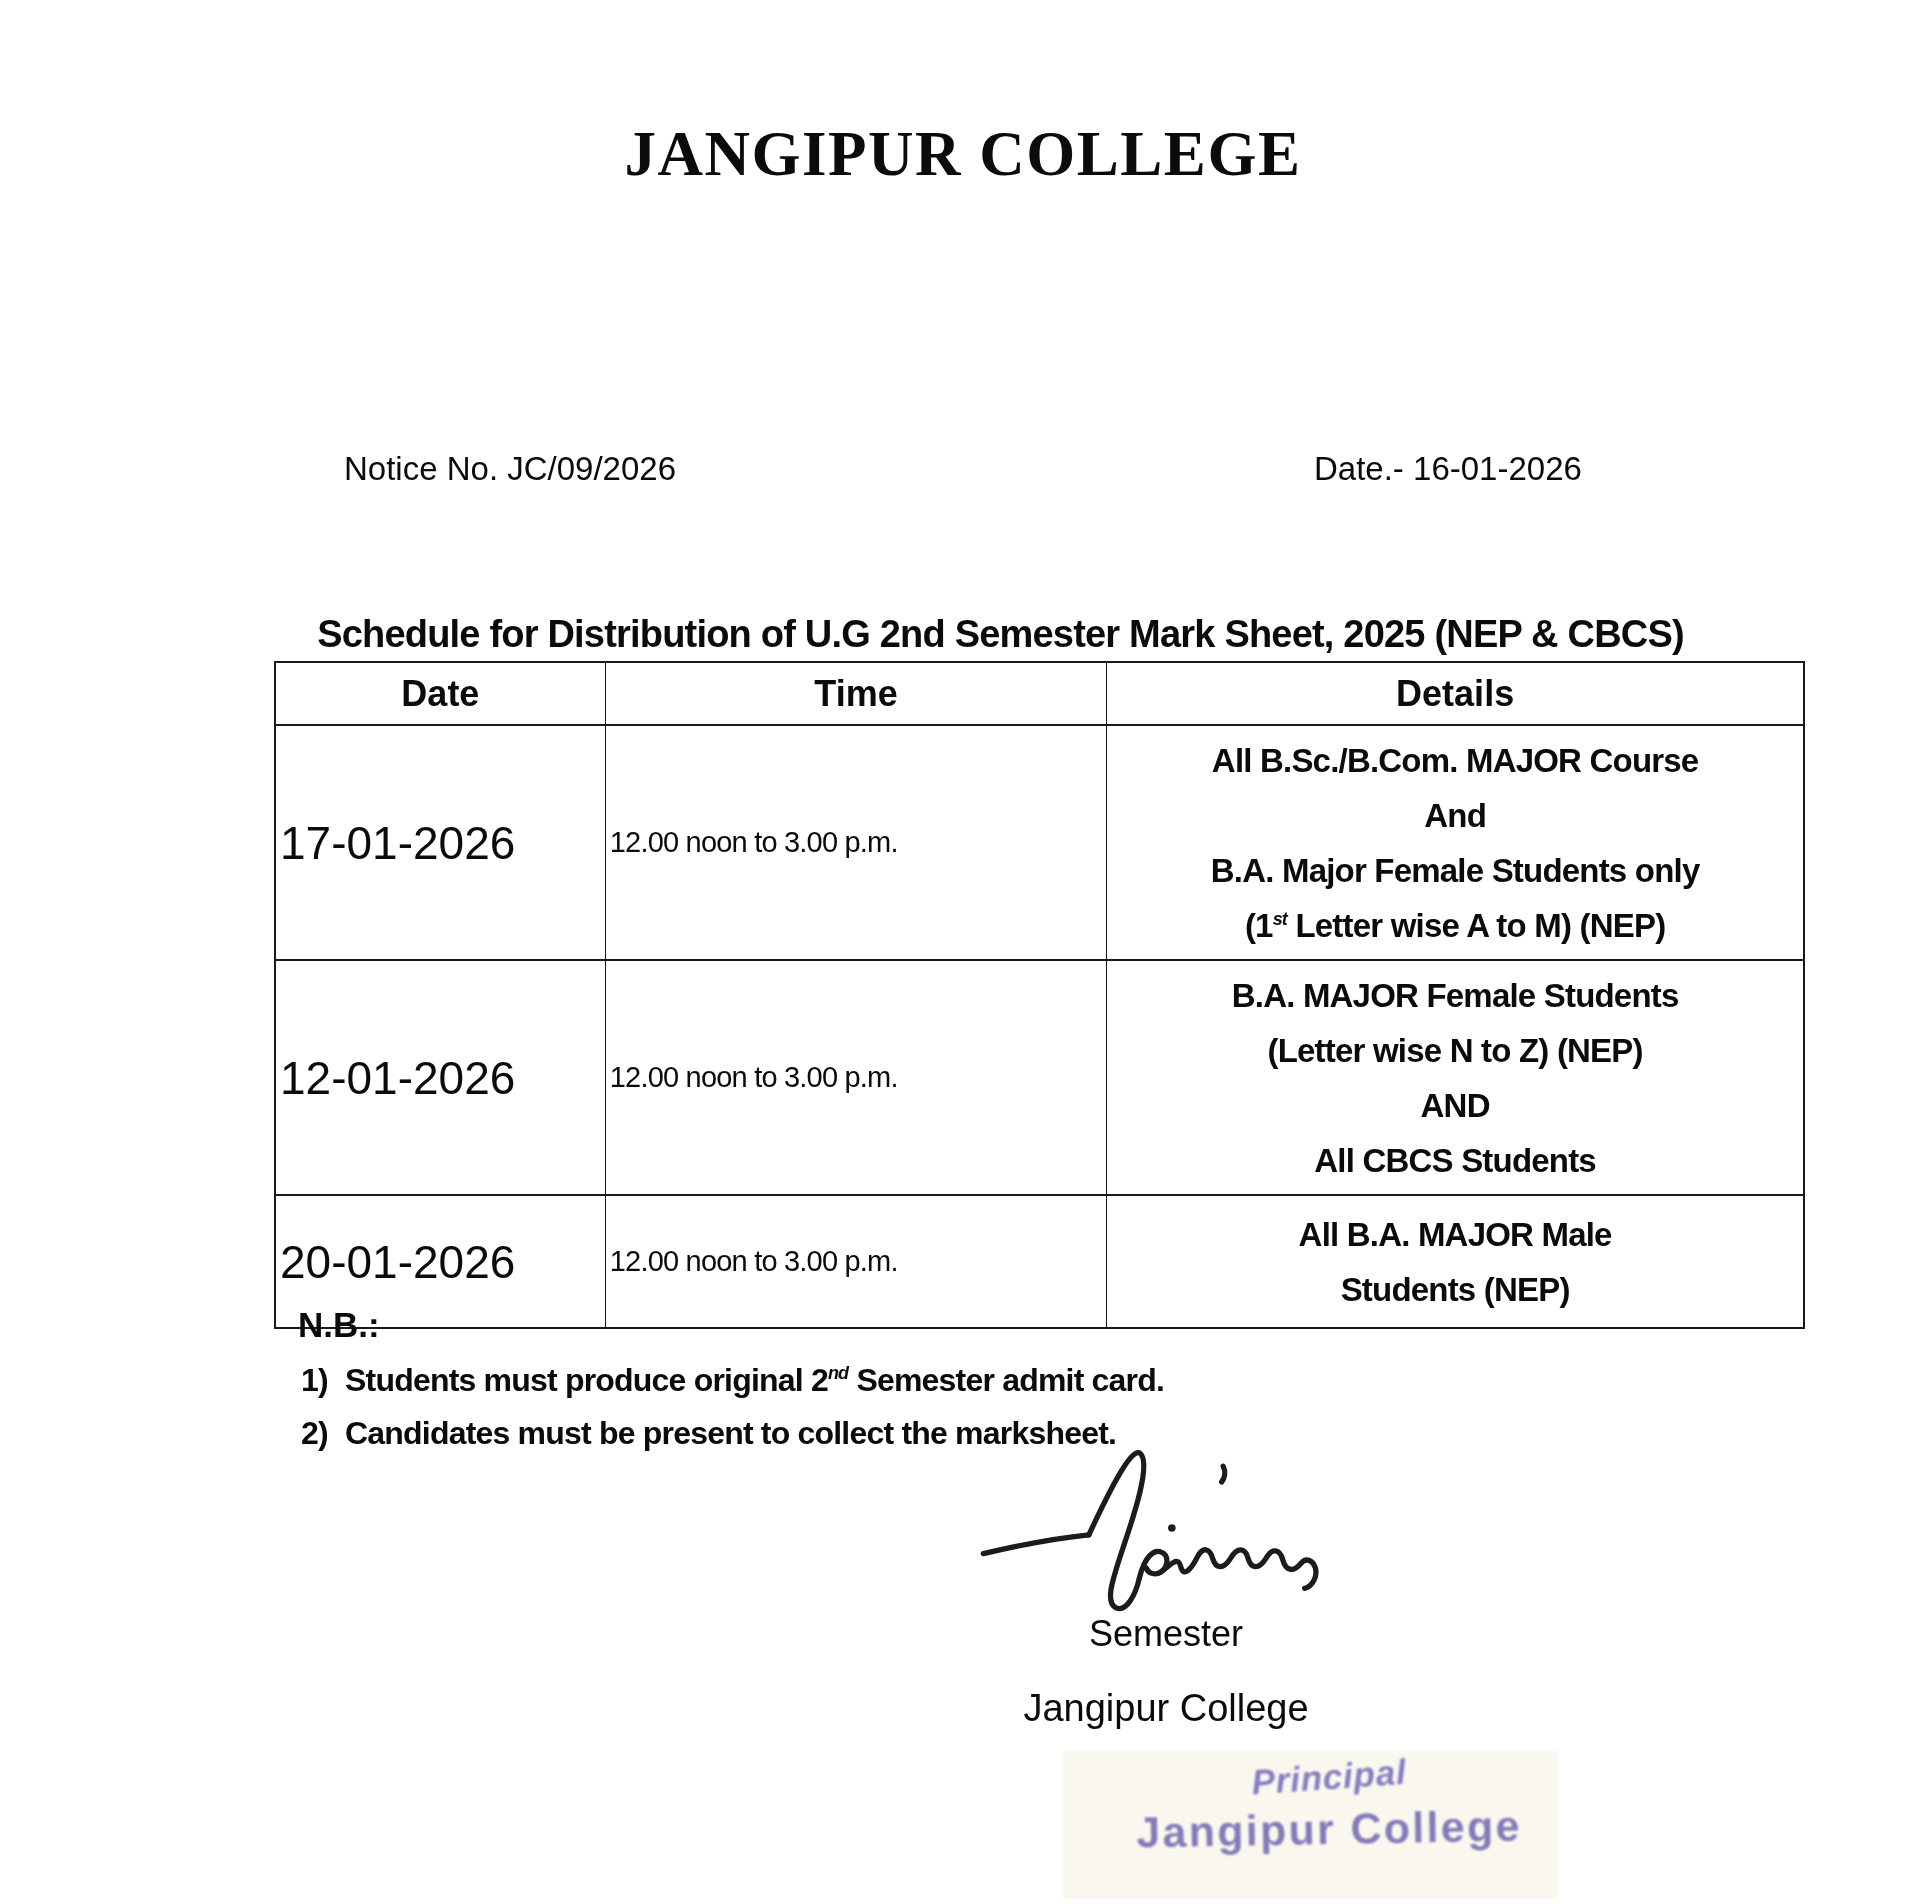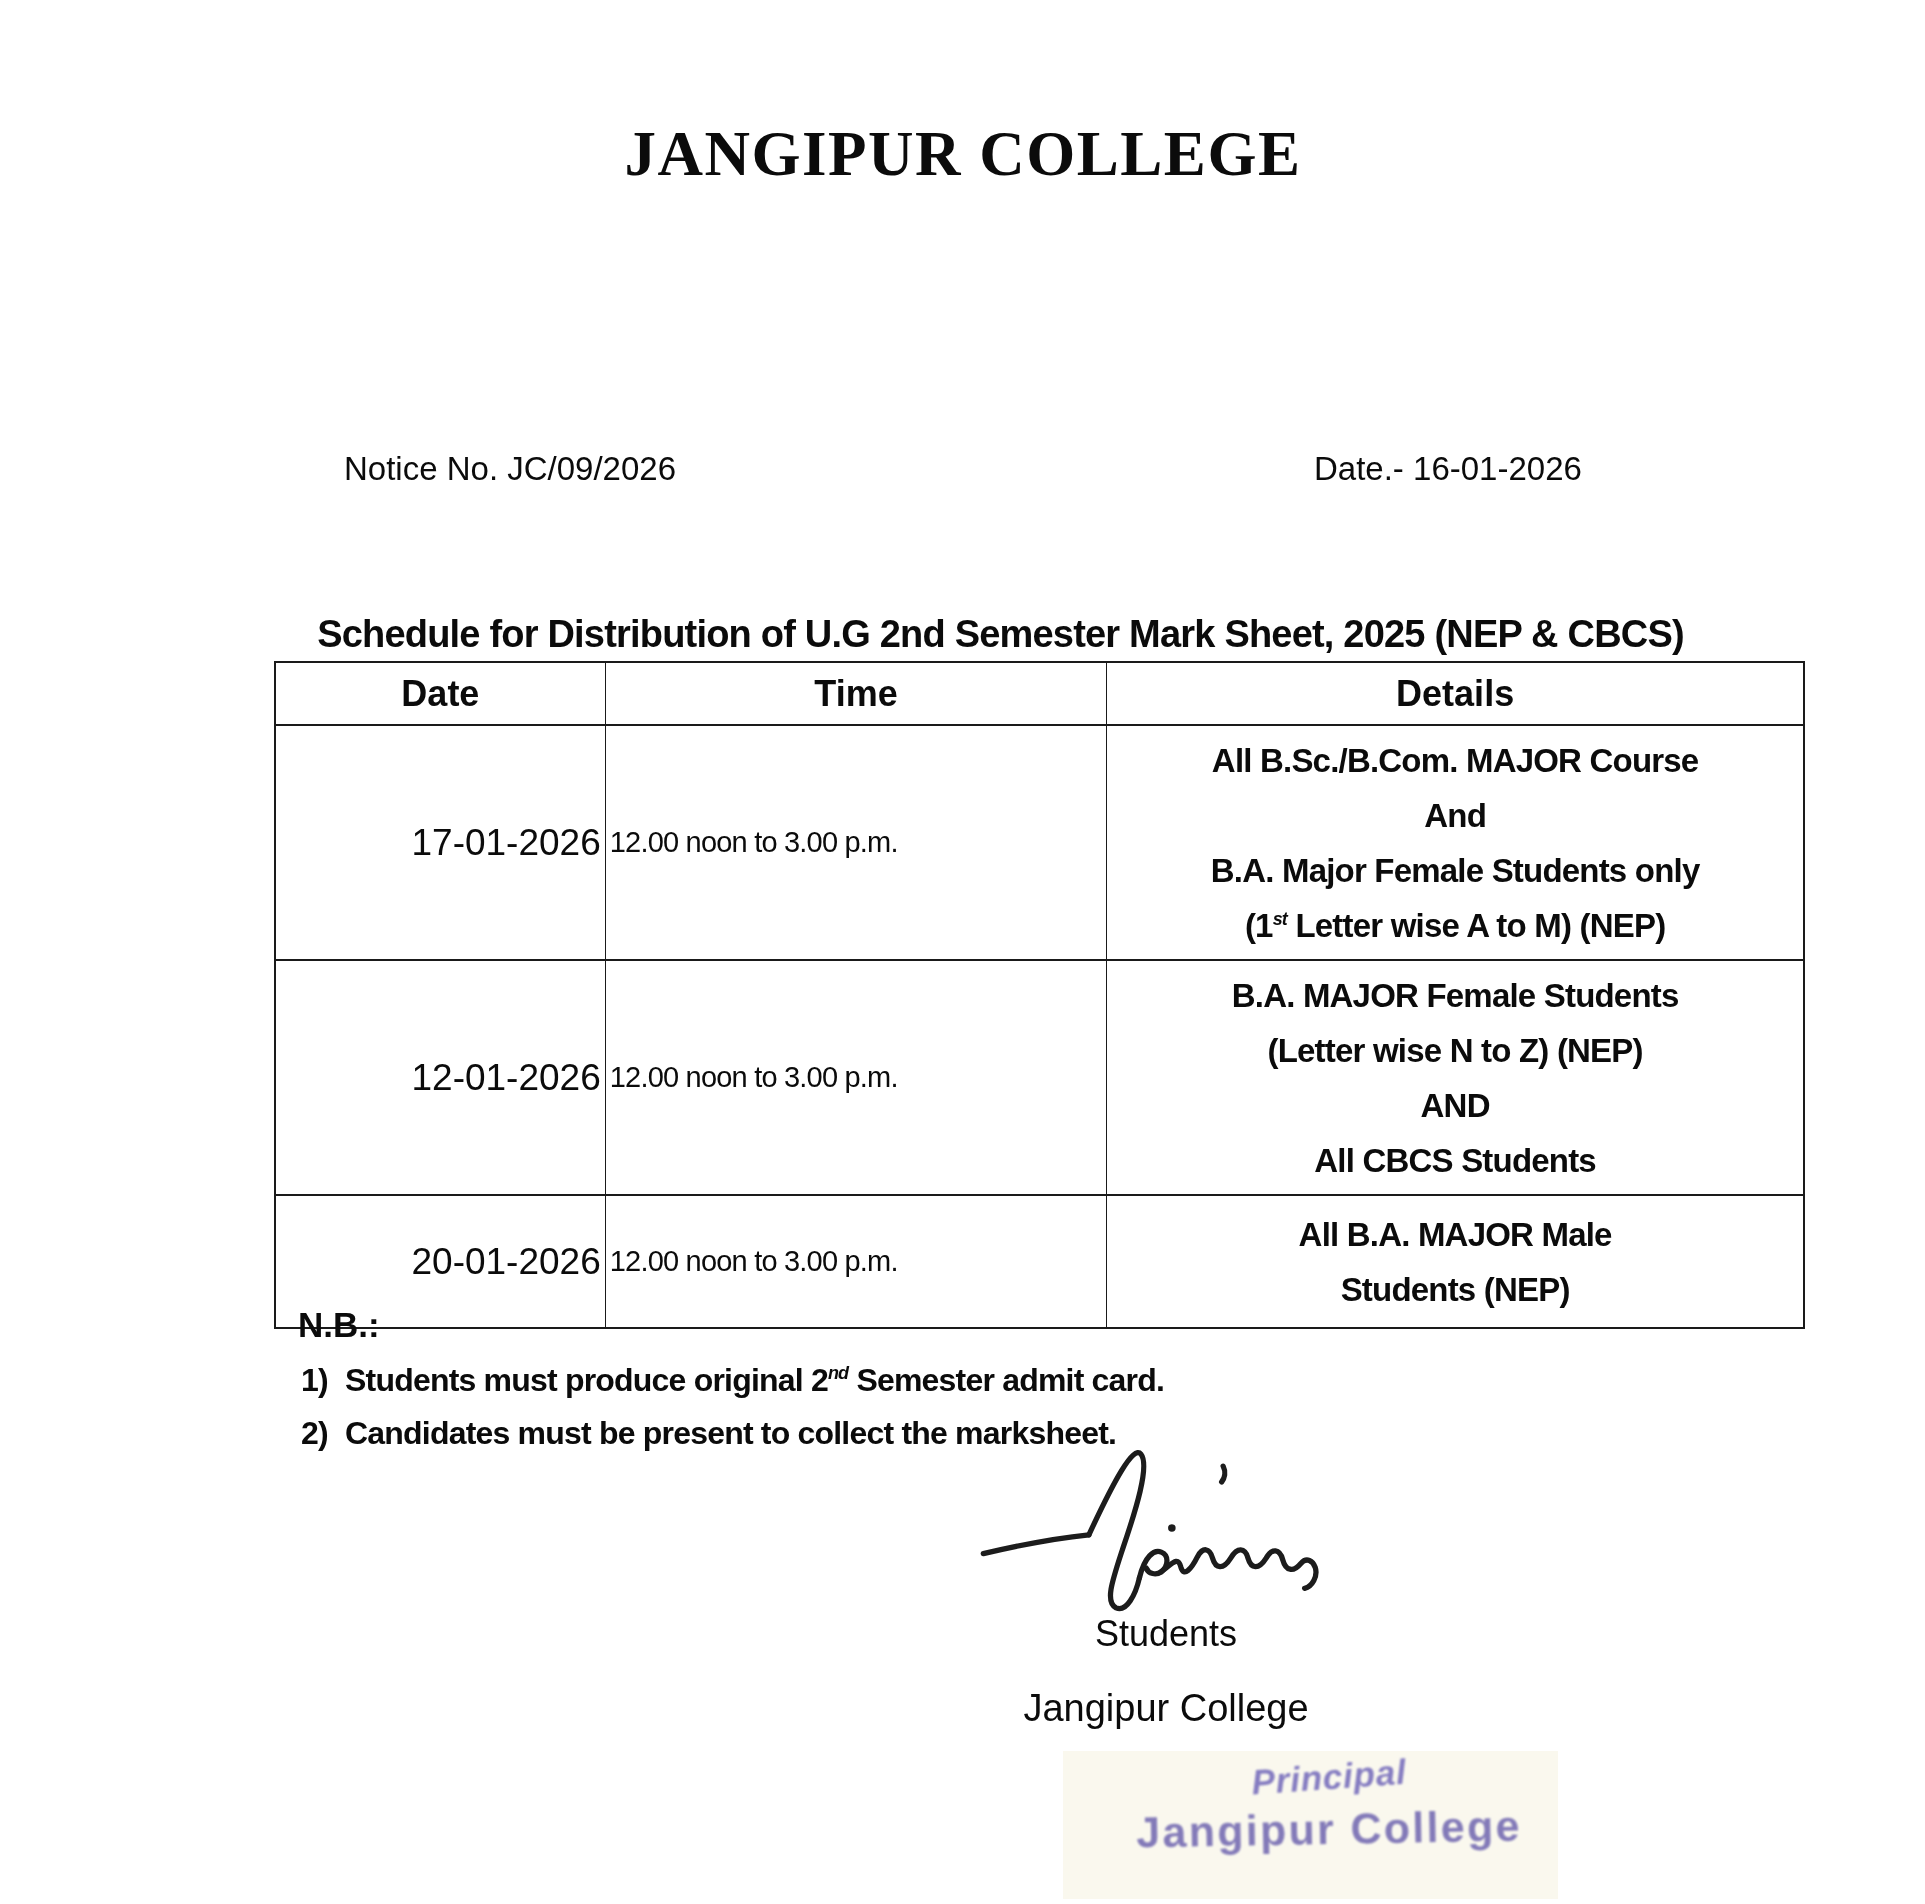--- a/index.html
+++ b/index.html
@@ -47,21 +47,21 @@
   }
   table.schedule { border-width:2.3px; }
   table.schedule th, table.schedule td {
     border-top-width:2.3px; border-bottom-width:2.3px;
     padding:4px; vertical-align:middle;
   }
   th.hdr { height:53px; font-size:36px; font-weight:bold; text-align:center; }
   tr.r1 td { height:225px; }
   tr.r2 td { height:225px; }
   tr.r3 td { height:123px; }
-  td.date-cell { text-align:right; font-size:37px; letter-spacing:0px; }
+  td.date-cell { text-align:left; font-size:46px; letter-spacing:0px; }
   td.time-cell { text-align:left; font-size:29px; padding-left:6px; letter-spacing:-0.8px; }
   td.details-cell { text-align:center; font-weight:bold; font-size:33px; letter-spacing:-0.8px; }
   .dline { line-height:55px; }
   sup.sp { font-size:18px; vertical-align:super; line-height:0;font-style:italic; }
 
   
   .nb-label { position:absolute; top:1305px; left:298px; font-size:35px; font-weight:bold; }
   .note { position:absolute; left:301px; font-size:32px; font-weight:bold; letter-spacing:-0.8px; display:flex; }
   .note-1 { top:1362px; }
   .note-2 { top:1415px; }
@@ -160,21 +160,21 @@
     <g stroke="#1c1c1c" stroke-width="7" stroke-linecap="round" fill="none">
       <path d="M12,152 C80,136 122,130 152,127"></path>
       <path d="M152,127 C186,54 211,8 221,20 C233,35 214,95 197,145 C183,188 173,216 188,224 C202,230 214,206 219,184"></path>
       <path d="M219,184 C226,156 238,146 248,150 C258,154 258,168 248,176 C241,181 231,179 228,171"></path>
       <path d="M248,176 C262,166 270,154 274,170 C278,184 288,172 296,156 C303,143 312,144 316,158 C320,172 330,174 340,158 C349,143 359,144 363,158 C367,172 377,174 387,158 C395,144 405,146 409,160 C413,175 423,177 433,165 C441,156 449,162 452,170 C456,182 448,196 438,198"></path>
       <path d="M330,36 C334,44 332,52 328,57"></path>
     </g>
     <circle cx="262" cy="118" r="5" fill="#1c1c1c"></circle>
   </svg>
 
-  <div class="sig-caption sig-principal">Students</div>
+  <div class="sig-caption sig-principal">Semester</div>
   <div class="sig-caption sig-college">Jangipur College</div>
 
   <div class="stamp-bg"></div>
   <div class="stamp">
     <div class="stamp-line1">Principal</div>
     <div class="stamp-line2">Jangipur College</div>
   </div>
 
 </div>
 

